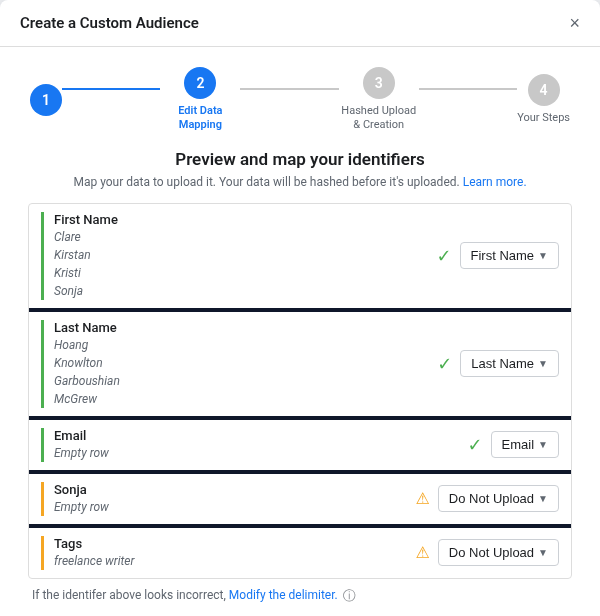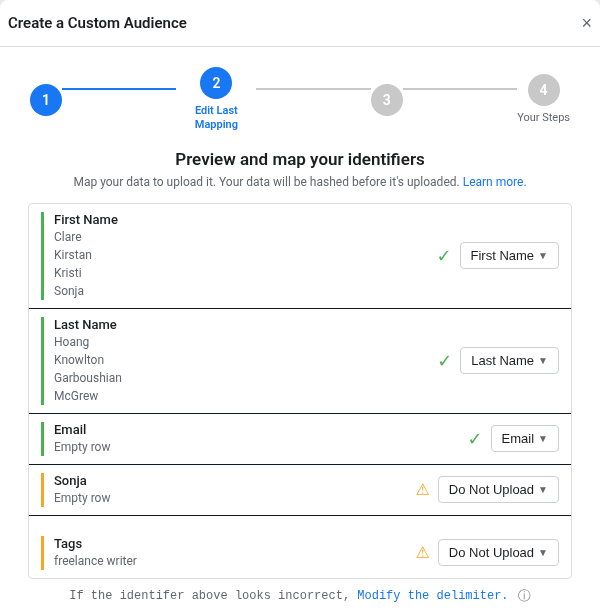--- a/index.html
+++ b/index.html
@@ -1,46 +1,46 @@
 <!DOCTYPE html>
 <html><head>
   <meta charset="utf-8">
   <style>
     * { box-sizing: border-box; margin: 0; padding: 0; }
     body { font-family: -apple-system, BlinkMacSystemFont, 'Segoe UI', Roboto, Arial, sans-serif; background: #f0f2f5; display: flex; justify-content: center; align-items: center; min-height: 100vh; }
     .modal { width: 600px; background: #fff; border-radius: 8px; box-shadow: 0 4px 20px rgba(0,0,0,0.2); overflow: hidden; }
-    .modal-header { display: flex; justify-content: space-between; align-items: center; padding: 14px 8px; border-bottom: 1px solid #ddd; }
+    .modal-header { display: flex; justify-content: space-between; align-items: center; padding: 14px 20px; border-bottom: 1px solid #ddd; }
     .modal-title { font-size: 15px; font-weight: 600; color: #1c1e21; }
     .close-btn { background: none; border: none; cursor: pointer; font-size: 18px; color: #606770; line-height: 1; }
     .stepper { display: flex; align-items: center; justify-content: center; padding: 20px 30px 16px; position: relative; }
     .step-item { display: flex; flex-direction: column; align-items: center; position: relative; z-index: 1; }
     .step-circle { width: 32px; height: 32px; border-radius: 50%; display: flex; align-items: center; justify-content: center; font-size: 14px; font-weight: 600; color: #fff; }
     .step-circle.active { background: #1877f2; }
     .step-circle.inactive { background: #c8c8c8; color: #fff; }
     .step-label { font-size: 11px; color: #606770; text-align: center; margin-top: 5px; max-width: 80px; line-height: 1.3; }
     .step-label.active { color: #1877f2; font-weight: 600; }
     .step-connector { flex: 1; height: 2px; background: #c8c8c8; margin-bottom: 22px; position: relative; }
     .step-connector.completed { background: #1877f2; }
     .content { padding: 0 28px 10px; }
     .section-title { text-align: center; font-size: 17px; font-weight: 600; color: #1c1e21; margin-bottom: 6px; }
     .section-subtitle { text-align: center; font-size: 12px; color: #606770; margin-bottom: 14px; }
     .section-subtitle a { color: #1877f2; text-decoration: none; }
     .table-container { border: 1px solid #ddd; border-radius: 4px; overflow: hidden; }
-    .table-row { display: flex; align-items: center; border-bottom: 1px solid #0f172a; padding: 8px 12px; }
-    .table-row:last-child { border-bottom: none; margin-top: 12px; }
+    .table-row { display: flex; align-items: center; border-bottom: 4px solid #0f172a; padding: 8px 12px; }
+    .table-row:last-child { border-bottom: none; }
     .row-left { flex: 1; border-left: 3px solid #4caf50; padding-left: 10px; }
     .row-left.warning { border-left-color: #f5a623; }
     .row-field { font-size: 13px; color: #1c1e21; font-weight: 500; }
-    .row-value { font-size: 12px; color: #606770; margin-top: 1px; line-height: 1.5; }
+    .row-value { font-size: 12px; color: #606770; margin-top: 1px; line-height: 1.5; font-style: italic; }
     .row-right { display: flex; align-items: center; gap: 8px; }
     .check-icon { color: #4caf50; font-size: 18px; }
     .warn-icon { color: #f5a623; font-size: 16px; }
     .dropdown-btn { border: 1px solid #ccd0d5; border-radius: 4px; padding: 5px 10px; background: #fff; font-size: 13px; color: #1c1e21; cursor: pointer; display: flex; align-items: center; gap: 4px; white-space: nowrap; }
     .dropdown-btn .chevron { font-size: 10px; color: #606770; }
-    .delimiter-hint { text-align: center; font-size: 12px; color: #606770; padding: 8px 4px; font-family: Liberation Mono, monospace; }
+    .delimiter-hint { text-align: left; font-size: 12px; color: #606770; padding: 8px 4px; }
     .delimiter-hint a { color: #1877f2; text-decoration: none; }
     .info-icon { color: #8a8d91; font-size: 13px; vertical-align: middle; margin-left: 2px; }
     .mapped-section { background: #f5f6f7; border-top: 1px solid #ddd; padding: 10px 20px; display: flex; align-items: center; gap: 8px; flex-wrap: wrap; font-size: 13px; color: #1c1e21; }
   </style>
 </head>
 <body>
 
 <div class="modal">
 
   <div class="modal-header">
@@ -54,28 +54,29 @@
       <div class="step-circle active">
         <span>1</span>
       </div>
     </div>
     <div class="step-connector completed"></div>
 
     <div class="step-item">
       <div class="step-circle active">
         <span>2</span>
       </div>
-      <div class="step-label active">Edit Last Mapping</div>
+      <div class="step-label active">Edit Data Mapping</div>
     </div>
     <div class="step-connector"></div>
 
     <div class="step-item">
       <div class="step-circle inactive">
         <span>3</span>
       </div>
+      <div class="step-label">Hashed Upload &amp; Creation</div>
     </div>
     <div class="step-connector"></div>
 
     <div class="step-item">
       <div class="step-circle inactive">
         <span>4</span>
       </div>
       <div class="step-label">Your Steps</div>
     </div>
   </div>

